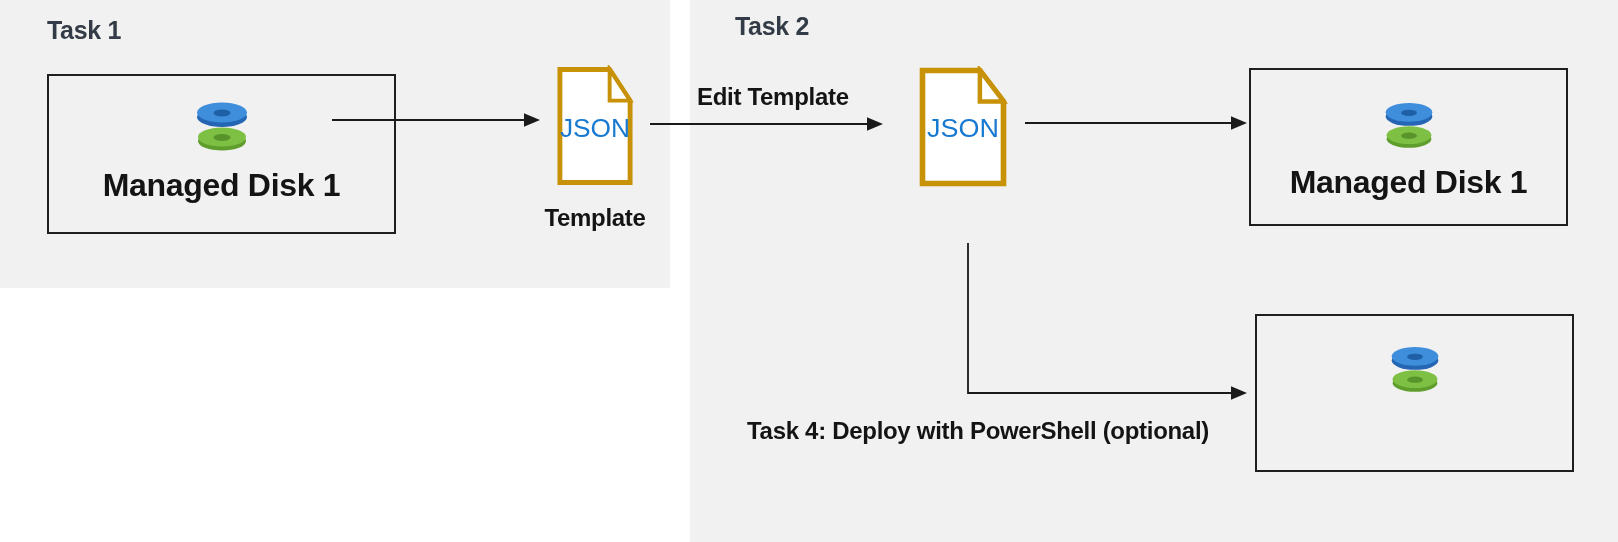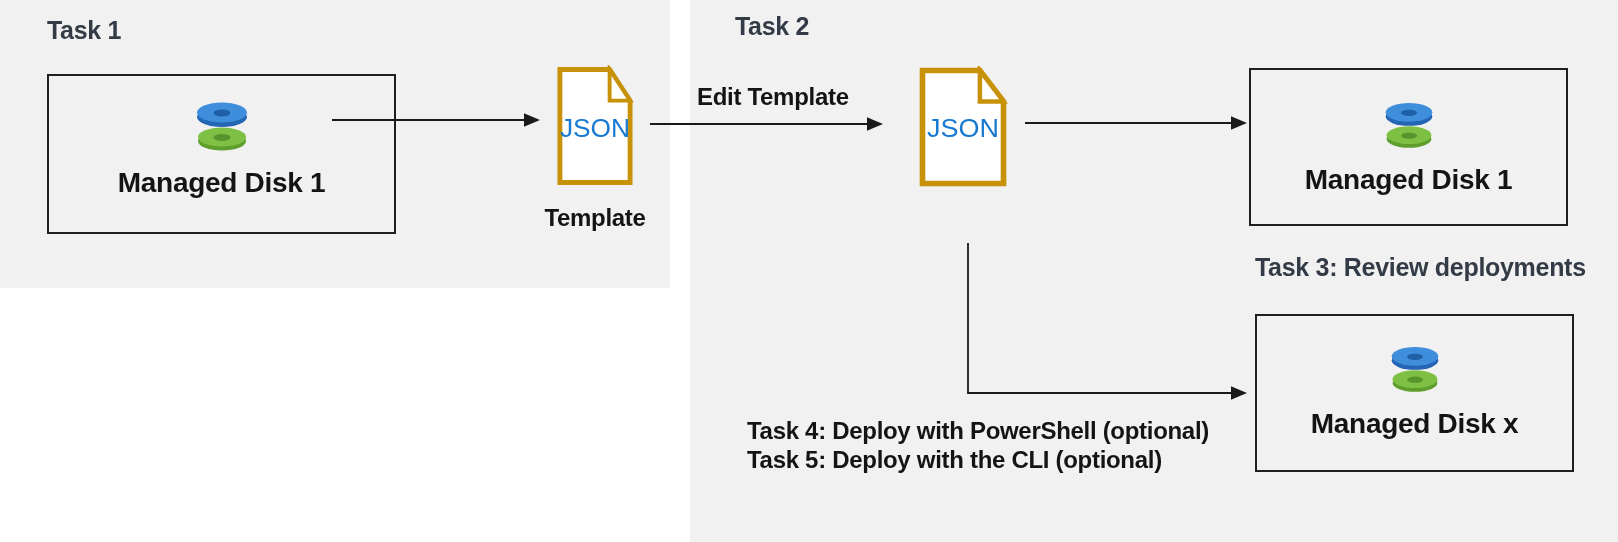--- a/index.html
+++ b/index.html
@@ -17,44 +17,43 @@
   .blabel{
     position:absolute;font-weight:bold;font-size:24px;color:#141414;
     letter-spacing:-0.3px;white-space:nowrap;
   }
   .center-label{text-align:center;}
   .disk-box{
     position:absolute;border:2px solid #1f1f1f;background:transparent;
     display:flex;flex-direction:column;align-items:center;box-sizing:border-box;
   }
   .disk-box .disk-label{
-    font-weight:bold;font-size:28px;color:#141414;letter-spacing:-0.3px;
+    font-weight:bold;font-size:32px;color:#141414;letter-spacing:-0.3px;
     margin-top:12px;white-space:nowrap;
   }
   .box1{left:47px;top:74px;width:349px;height:160px;padding-top:19px;}
   .box2{left:1249px;top:68px;width:319px;height:158px;padding-top:26px;}
   .box3{left:1255px;top:314px;width:319px;height:158px;padding-top:24px;}
   .json-file{position:absolute;}
   .task45{
     position:absolute;left:747px;top:416px;font-weight:bold;font-size:24px;
-    color:#141414;letter-spacing:-0.3px;line-height:29px;white-space:nowrap;
+    color:#141414;letter-spacing:-0.3px;line-height:29px;white-space:nowrap;text-align:center;
   }
   .overlay{position:absolute;left:0;top:0;pointer-events:none;}
 </style>
 </head>
 <body>
 
 <div class="canvas">
 
   <div class="panel panel-left"></div>
   <div class="panel panel-right"></div>
 
   <div class="heading" style="left:47px;top:16px;">Task 1</div>
   <div class="heading" style="left:735px;top:12px;">Task 2</div>
-  <div class="heading" style="left:1255px;top:253px;">Task 3: Review deployments</div>
 
   <div class="disk-box box1">
     <svg width="62" height="60" viewBox="0 0 62 60">
       <ellipse cx="31" cy="46" rx="24" ry="9.5" fill="#5f9e2d"></ellipse>
       <ellipse cx="31" cy="42" rx="24" ry="9.5" fill="#7ec043"></ellipse>
       <ellipse cx="31" cy="42.5" rx="8.5" ry="3.4" fill="#58942b"></ellipse>
       <ellipse cx="31" cy="22" rx="25" ry="10" fill="#2466b4"></ellipse>
       <ellipse cx="31" cy="17.5" rx="25" ry="10" fill="#3e8edc"></ellipse>
       <ellipse cx="31" cy="18" rx="8.5" ry="3.4" fill="#1e5fa5"></ellipse>
     </svg>
@@ -91,26 +90,24 @@
 
   <div class="disk-box box3">
     <svg width="58" height="56" viewBox="0 0 62 60">
       <ellipse cx="31" cy="46" rx="24" ry="9.5" fill="#5f9e2d"></ellipse>
       <ellipse cx="31" cy="42" rx="24" ry="9.5" fill="#7ec043"></ellipse>
       <ellipse cx="31" cy="42.5" rx="8.5" ry="3.4" fill="#58942b"></ellipse>
       <ellipse cx="31" cy="22" rx="25" ry="10" fill="#2466b4"></ellipse>
       <ellipse cx="31" cy="17.5" rx="25" ry="10" fill="#3e8edc"></ellipse>
       <ellipse cx="31" cy="18" rx="8.5" ry="3.4" fill="#1e5fa5"></ellipse>
     </svg>
-    <div class="disk-label">Managed Disk x</div>
   </div>
 
   <div class="task45">
     <div>Task 4: Deploy with PowerShell (optional)</div>
-    <div>Task 5: Deploy with the CLI (optional)</div>
   </div>
 
   <svg class="overlay" width="1618" height="542" viewBox="0 0 1618 542">
     <g stroke="#1a1a1a" stroke-width="1.8" fill="none">
       <line x1="332" y1="120" x2="525" y2="120"></line>
       <line x1="650" y1="124" x2="868" y2="124"></line>
       <line x1="1025" y1="123" x2="1232" y2="123"></line>
       <path d="M968 243 V393 H1232"></path>
     </g>
     <g fill="#1a1a1a" stroke="none">

